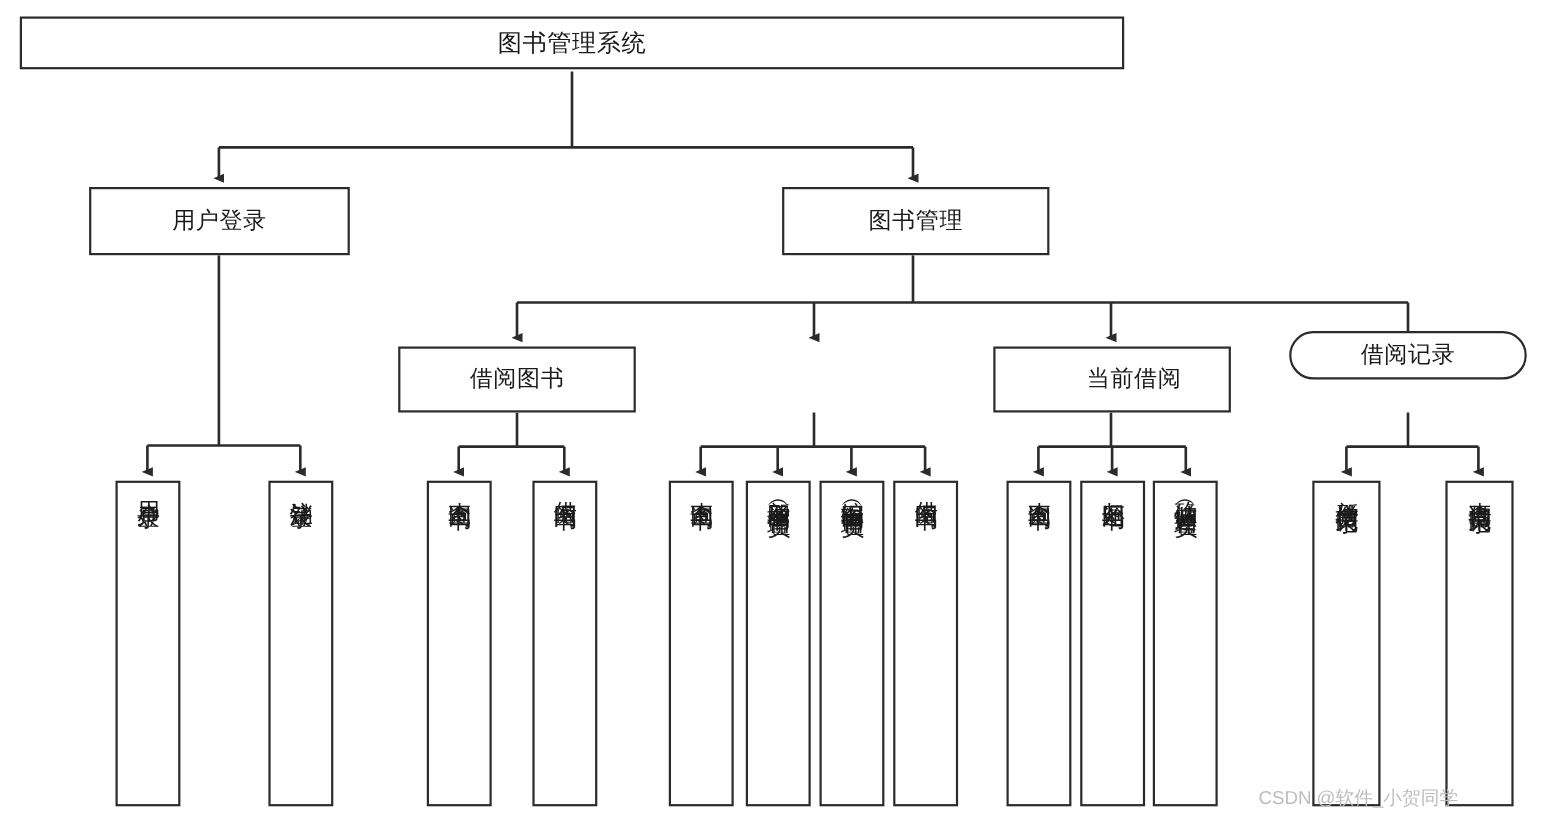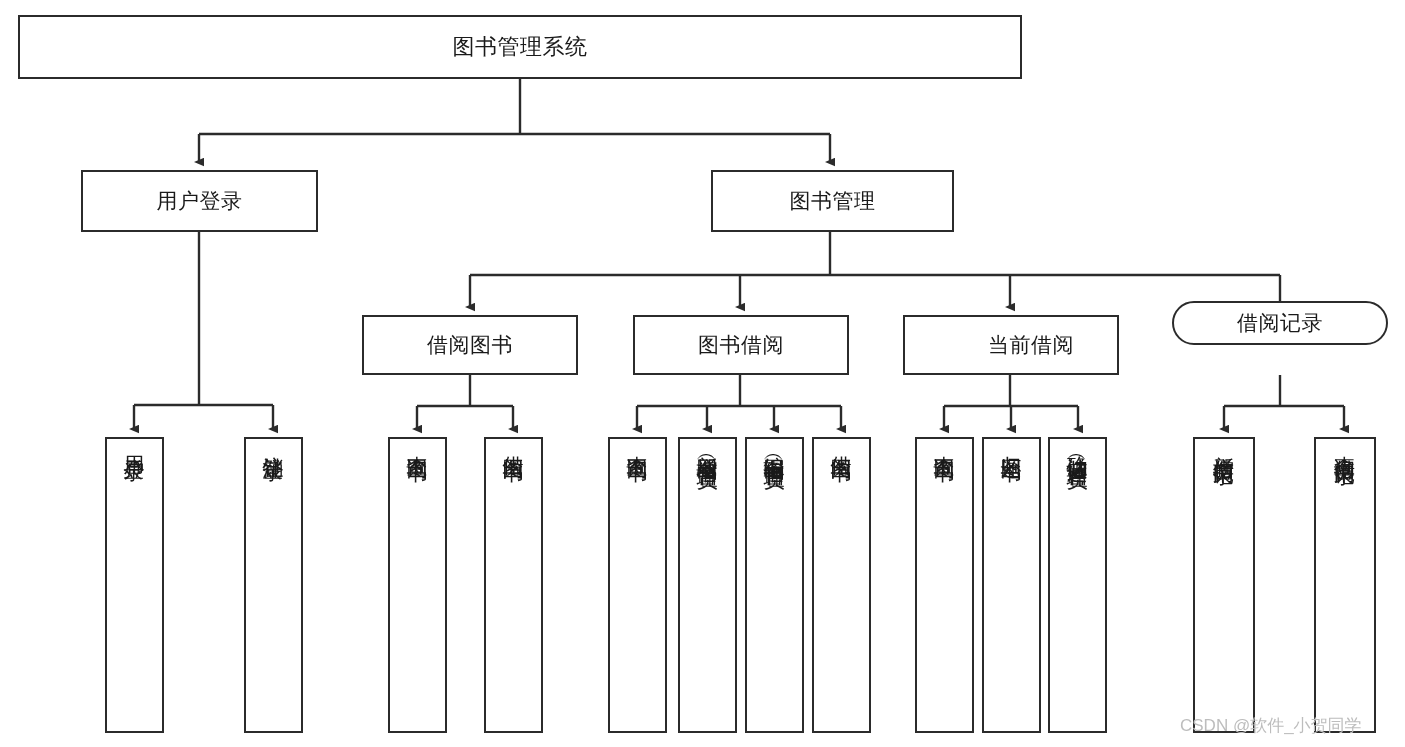--- a/index.html
+++ b/index.html
@@ -115,39 +115,36 @@
       <path d="M1011,406 L1011,429" marker-end="url(#arrow)"></path>
       <path d="M1078,406 L1078,429" marker-end="url(#arrow)"></path>
 
       <path d="M1280,375 L1280,406"></path>
       <path d="M1224,406 L1344,406"></path>
       <path d="M1224,406 L1224,429" marker-end="url(#arrow)"></path>
       <path d="M1344,406 L1344,429" marker-end="url(#arrow)"></path>
     </g>
   </svg>
 
-  <div class="node horiz root" style="left:18px; top:15px; width:1004px; height:64px;">
+  <div class="node horiz root" style="left:18px; top:15px; width:1004px; height:48px;">
     <span class="lbl">图书管理系统</span>
   </div>
 
   <div class="node horiz" style="left:81px; top:170px; width:237px; height:62px;">
     <span class="lbl">用户登录</span>
   </div>
 
   <div class="node horiz" style="left:711px; top:170px; width:243px; height:62px;">
     <span class="lbl">图书管理</span>
   </div>
 
   <div class="node horiz" style="left:362px; top:315px; width:216px; height:60px;">
     <span class="lbl">借阅图书</span>
   </div>
 
-  <div class="node horiz" style="left:633px; top:315px; width:216px; height:60px;">
-    <span class="lbl">图书借阅</span>
-  </div>
 
   <div class="node horiz" style="left:903px; top:315px; width:216px; height:60px;padding-left:40px;">
     <span class="lbl">当前借阅</span>
   </div>
 
   <div class="node horiz" style="left:1172px; top:301px; width:216px; height:44px;border-radius:23px;">
     <span class="lbl">借阅记录</span>
   </div>
 
   <div class="node vert" style="left:105px; top:437px; width:59px; height:296px;">
@@ -187,15 +184,15 @@
     <span class="lbl">确认归还（管理员）</span>
   </div>
 
   <div class="node vert" style="left:1193px; top:437px; width:62px; height:296px;">
     <span class="lbl">新增借阅记录</span>
   </div>
   <div class="node vert" style="left:1314px; top:437px; width:62px; height:296px;">
     <span class="lbl">查询借阅记录</span>
   </div>
 
-  <div class="watermark" style="left:1144px; top:714px;margin-left:36px;">CSDN @软件_小贺同学</div>
+  <div class="watermark" style="left:1144px; top:714px;">CSDN @软件_小贺同学</div>
 
 </div>
 
 </body></html>

